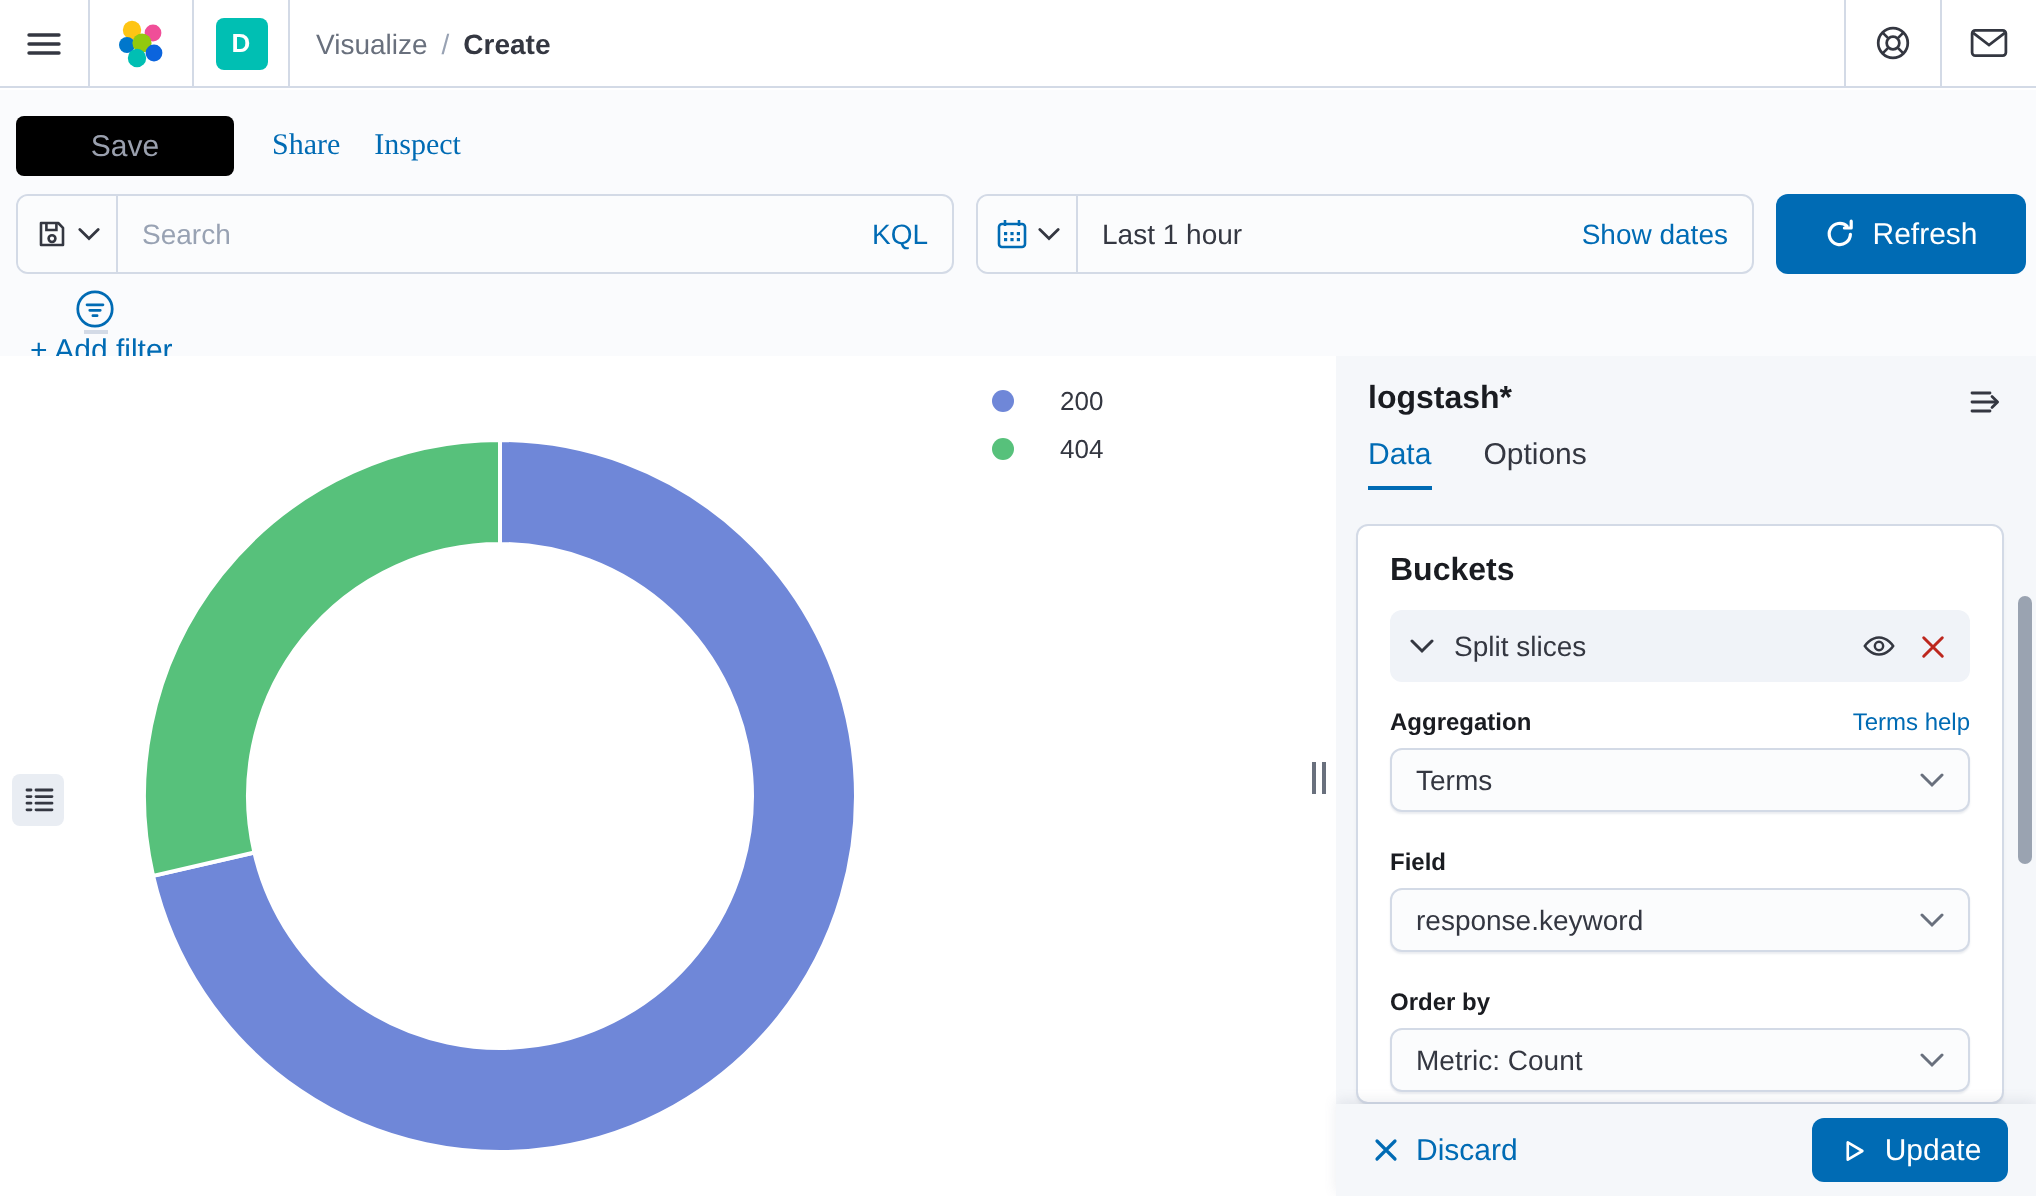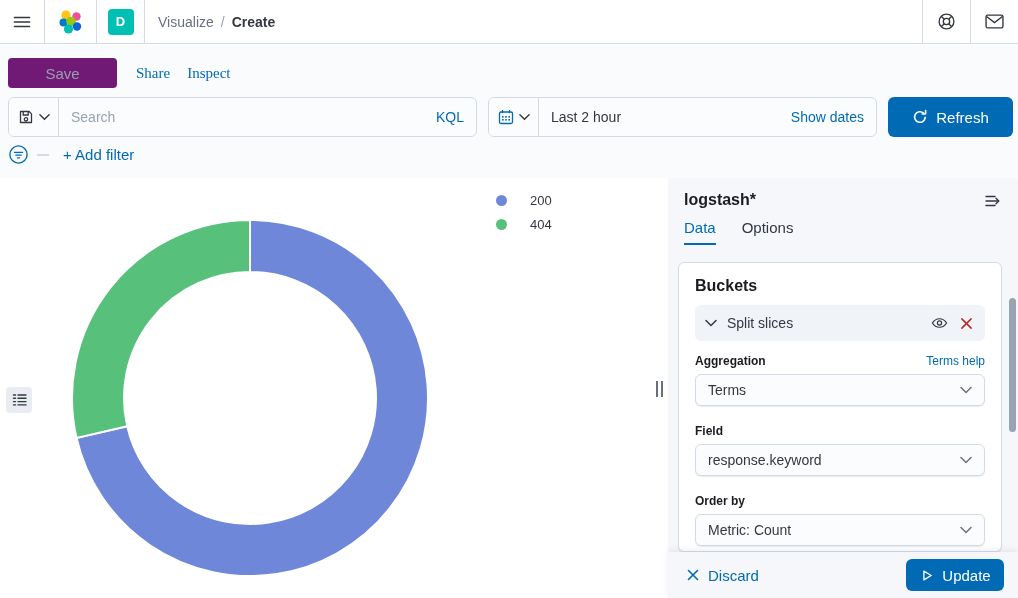--- a/index.html
+++ b/index.html
@@ -22,21 +22,21 @@
   .crumb-sep { color:#98A2B3; }
   .crumb-current { color:#343741; font-weight:600; }
   .hdr-right { margin-left:auto; display:flex; align-items:center; height:44px; }
   .icon-cell { width:47px; }
 
   
   .sub-band { position:absolute; top:45px; left:0; right:0; height:133px; background:#fafbfd; }
 
   
   .tool-row { position:absolute; top:13px; left:8px; display:flex; align-items:center; }
-  .save-btn { width:109px; height:30px; border-radius:4px; background:#701a75; color:#9AA0AE;
+  .save-btn { width:109px; height:30px; border-radius:4px; background:#000000; color:#9AA0AE;
               font-size:15px; font-weight:500; border:none; display:flex; align-items:center; justify-content:center; }
   .txt-link { color:#006BB4; font-size:15px; font-weight:500; cursor:pointer; background:none; border:none;
               font-family:Liberation Serif, serif; }
   .share-link { margin-left:19px; }
   .inspect-link { margin-left:17px; }
 
   
   .query-row { position:absolute; top:52px; left:8px; display:flex; }
   .ctl-group { display:flex; align-items:stretch; height:40px; background:#fbfcfd;
                border:1px solid #D3DAE6; border-radius:6px; overflow:hidden; }
@@ -48,21 +48,21 @@
   .search-input::placeholder { color:#98A2B3; }
   .kql-label { align-self:center; padding-right:12px; color:#006BB4; font-size:14px; cursor:pointer; }
   .date-group { width:389px; margin-left:11px; }
   .date-text { align-self:center; padding-left:12px; font-size:14px; color:#343741; flex:1; cursor:pointer; }
   .show-dates { align-self:center; padding-right:12px; color:#006BB4; font-size:14px; cursor:pointer; white-space:nowrap; }
   .refresh-btn { margin-left:11px; width:125px; height:40px; background:#006BB4; border:none; border-radius:6px;
                  color:#fff; font-size:15px; font-weight:500; display:flex; align-items:center; justify-content:center;
                  gap:8px; cursor:pointer; font-family:inherit; }
 
   
-  .filter-row { position:absolute; top:99px; left:8px; display:flex; align-items:center; }
+  .filter-row { position:absolute; top:99px; left:8px; display:flex; align-items:center;flex-direction:column; }
   .filter-dash { width:12px; height:2px; background:#D3DAE6; margin:0 7px 0 8px; }
   .add-filter { color:#006BB4; font-size:15px; cursor:pointer; margin-left:7px; }
 
   
   .chart-area { position:absolute; top:178px; left:0; width:666px; bottom:0; background:#fff; }
   .donut-svg { position:absolute; left:50px; top:10px; }
   .legend { position:absolute; left:496px; top:10px; display:flex; flex-direction:column; }
   .legend-item { display:flex; align-items:center; gap:23px; height:24px; cursor:pointer; }
   .legend-dot { width:11px; height:11px; border-radius:50%; flex:0 0 auto; }
   .legend-item span:last-child { font-size:13px; color:#343741; }
@@ -195,21 +195,21 @@
               <rect x="7.2" y="7" width="1.6" height="1.6" fill="#006BB4"></rect>
             <rect x="10.4" y="7" width="1.6" height="1.6" fill="#006BB4"></rect>
               <rect x="4" y="10" width="1.6" height="1.6" fill="#006BB4"></rect>
             <rect x="7.2" y="10" width="1.6" height="1.6" fill="#006BB4"></rect>
               <rect x="10.4" y="10" width="1.6" height="1.6" fill="#006BB4"></rect>
           </svg>
           <svg width="11" height="8" viewBox="0 0 12 8">
             <path d="M1 1.5L6 6.5L11 1.5" stroke="#343741" stroke-width="1.5" fill="none" stroke-linecap="round"></path>
           </svg>
         </button>
-        <span class="date-text">Last 2 hour</span>
+        <span class="date-text">Last 1 hour</span>
         <span class="show-dates">Show dates</span>
       </div>
 
       <button class="refresh-btn">
         <svg width="16" height="16" viewBox="0 0 16 16">
           <path d="M13.2 8.2A5.3 5.3 0 1 1 11.5 4.1" stroke="#fff" stroke-width="1.6" fill="none" stroke-linecap="round"></path>
           <path d="M13.6 1.6v3.4h-3.4" stroke="#fff" stroke-width="1.6" fill="none" stroke-linecap="round" stroke-linejoin="round"></path>
         </svg>
         <span>Refresh</span>
       </button>

